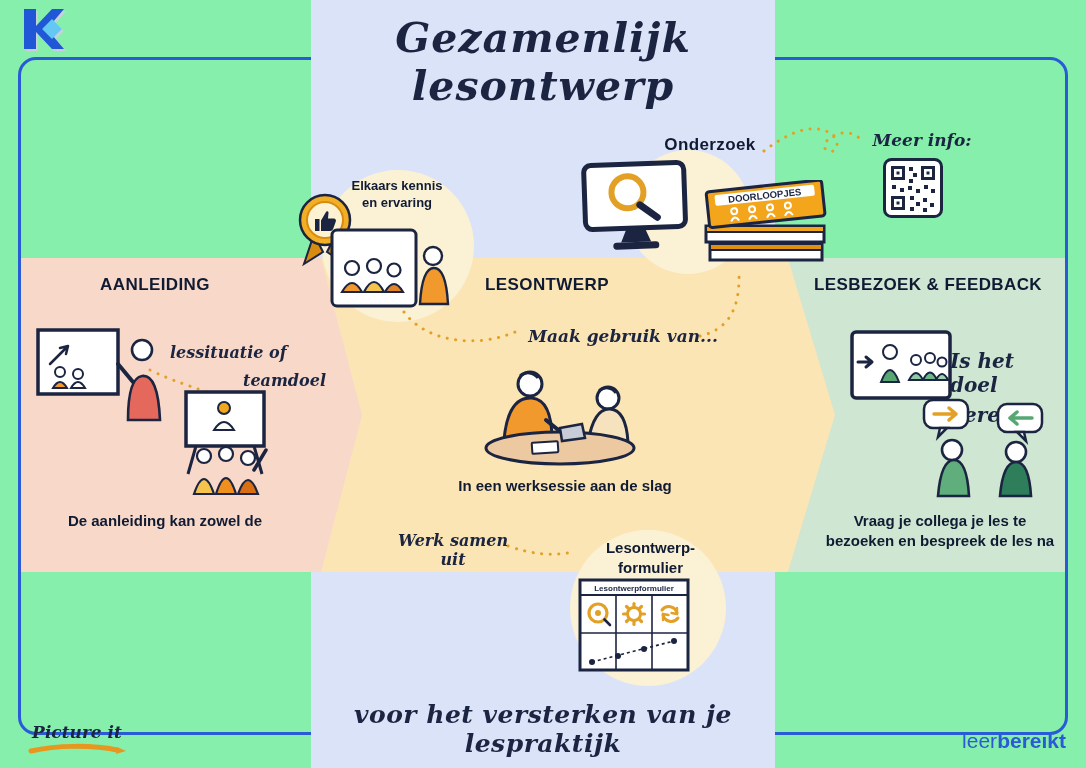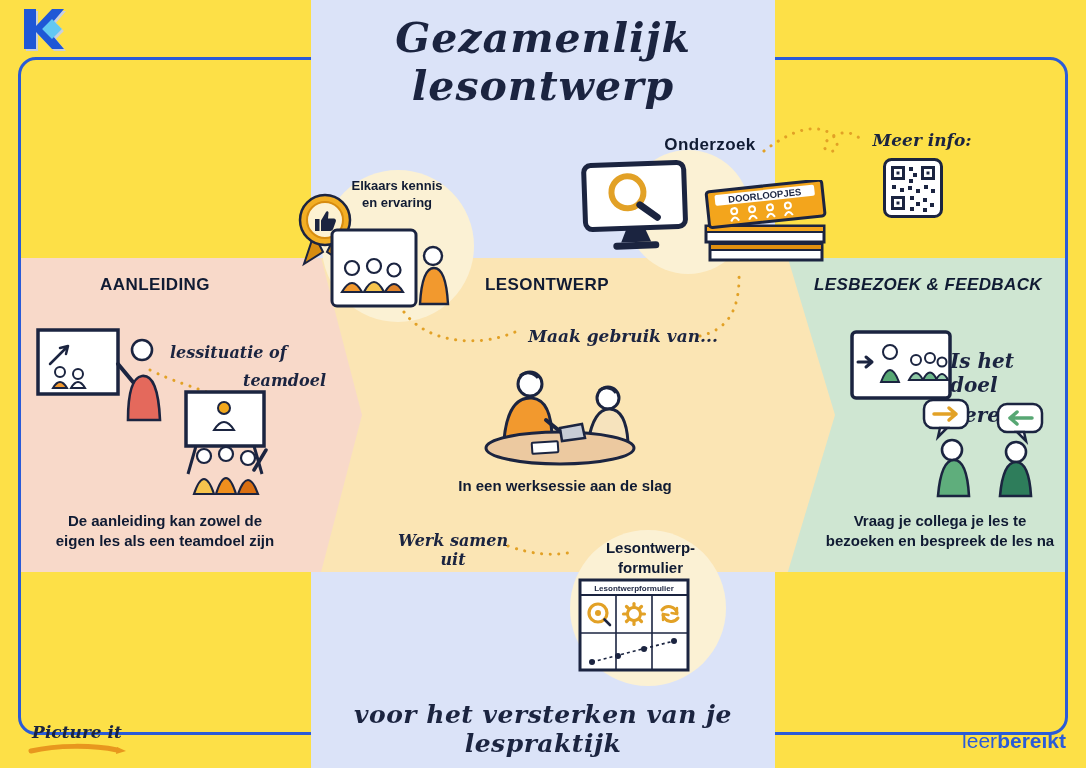--- a/index.html
+++ b/index.html
@@ -1,16 +1,16 @@
 <!DOCTYPE html>
 <html><head>
 <meta charset="utf-8">
 <style>
   html,body{margin:0;padding:0;background:#ffffff;}
-  .canvas{position:relative;width:1086px;height:768px;background:#fde047;overflow:hidden;
+  .canvas{position:relative;width:1086px;height:768px;background:#86efac;overflow:hidden;
           font-family:"Liberation Sans",sans-serif;color:#1b2440;}
   .abs{position:absolute;}
   .hand{font-family:"DejaVu Serif",serif;font-style:italic;font-weight:700;color:#1b2440;}
   .heading{font-family:"Liberation Sans",sans-serif;font-weight:700;font-size:17px;
            color:#101b33;letter-spacing:.4px;text-align:center;}
   .caption{font-family:"Liberation Sans",sans-serif;font-weight:700;font-size:15px;
            color:#101b33;text-align:center;line-height:1.3;}
   .frame{left:18px;top:57px;width:1044px;height:672px;border:3px solid #2a5bd7;border-radius:18px;z-index:0;}
   .lavender{left:311px;top:0;width:464px;height:768px;background:#dbe3f8;z-index:1;}
   .band{top:258px;height:314px;}
@@ -201,21 +201,20 @@
         <circle cx="60" cy="64" r="7" fill="#ffffff"></circle>
           <path d="M50 104 q10 -32 20 0 z" fill="#ef8f1d"></path>
         <circle cx="82" cy="68" r="7" fill="#ffffff"></circle>
           <path d="M72 104 q10 -28 20 0 z" fill="#d96f12"></path>
         <path d="M88 80 L100 60" stroke-width="3.5" stroke-linecap="round" fill="none"></path>
       </g>
     </svg>
   </div>
   <div class="abs content caption" style="left:28px;top:511px;width:274px;">
     <span style="display:block;">De aanleiding kan zowel de</span>
-    <span style="display:block;">eigen les als een teamdoel zijn</span>
   </div>
 
   <div class="abs content hand" style="left:528px;top:326px;width:190px;font-size:17px;text-align:center;">Maak gebruik van...</div>
   <div class="abs content heading" style="left:457px;top:275px;width:180px;">LESONTWERP</div>
   <div class="abs content" style="left:460px;top:358px;">
     <svg width="200" height="115" viewBox="0 0 200 115">
       <circle cx="70" cy="26" r="12" fill="#ffffff" stroke="#1b2440" stroke-width="3"></circle>
       <path d="M60 18 a12 12 0 0 1 18 2" stroke="#1b2440" stroke-width="3" fill="none"></path>
       <path d="M44 82 q4 -44 28 -42 q20 2 20 42 z" fill="#f2992e" stroke="#1b2440" stroke-width="3"></path>
       <circle cx="148" cy="40" r="11" fill="#ffffff" stroke="#1b2440" stroke-width="3"></circle>
@@ -268,21 +267,21 @@
       <g>
         <line x1="14" y1="84" x2="96" y2="63" stroke="#1b2440" stroke-width="1.6" stroke-dasharray="3 3"></line>
         <circle cx="14" cy="84" r="3" fill="#1b2440"></circle>
         <circle cx="40" cy="78" r="3" fill="#1b2440"></circle>
         <circle cx="66" cy="71" r="3" fill="#1b2440"></circle>
         <circle cx="96" cy="63" r="3" fill="#1b2440"></circle>
       </g>
     </svg>
   </div>
 
-  <div class="abs content heading" style="left:798px;top:275px;width:260px;font-style:italic;">LESBEZOEK &amp; FEEDBACK</div>
+  <div class="abs content heading" style="left:798px;top:275px;width:260px;">LESBEZOEK &amp; FEEDBACK</div>
   <div class="abs content" style="left:850px;top:330px;">
     <svg width="104" height="84" viewBox="0 0 104 84">
       <rect x="2" y="2" width="98" height="66" rx="4" fill="#ffffff" stroke="#1b2440" stroke-width="3.5"></rect>
       <path d="M8 32 h14 m0 0 l-6 -5 m6 5 l-6 5" stroke="#1b2440" stroke-width="3" fill="none" stroke-linecap="round"></path>
       <g stroke="#1b2440" stroke-width="2">
         <circle cx="40" cy="22" r="7" fill="#ffffff"></circle>
           <path d="M31 52 q9 -24 18 0 z" fill="#57a773"></path>
         <circle cx="66" cy="30" r="5" fill="#ffffff"></circle>
           <path d="M59 50 q7 -14 14 0 z" fill="#8fc9a5"></path>
         <circle cx="80" cy="28" r="5" fill="#ffffff"></circle>

